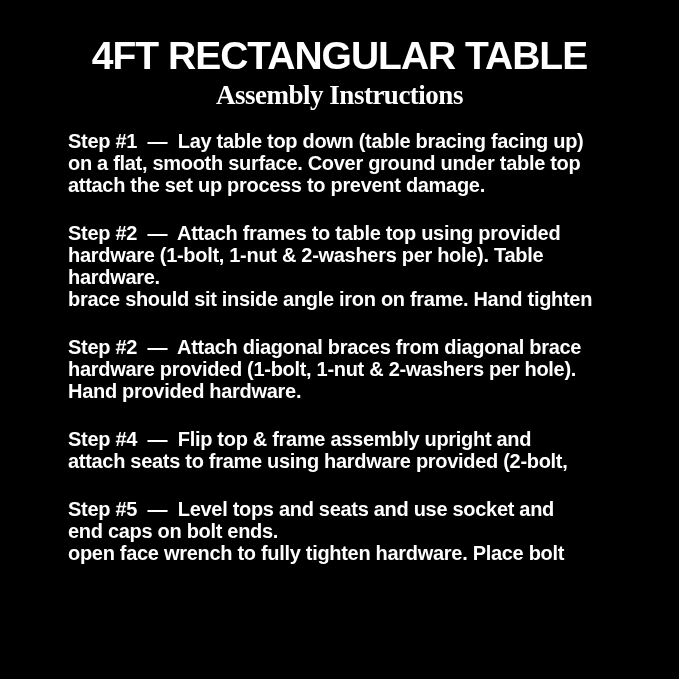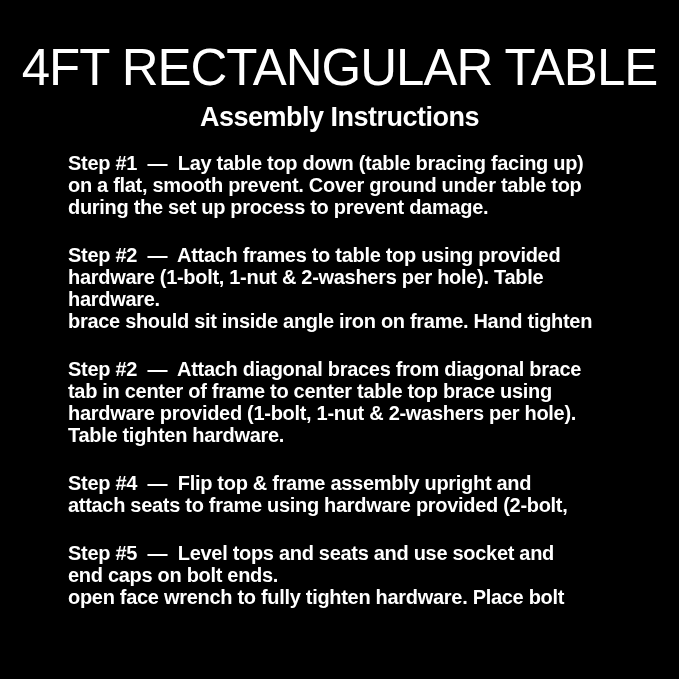--- a/index.html
+++ b/index.html
@@ -16,34 +16,35 @@
     width: 679px;
     height: 679px;
     box-sizing: border-box;
     background: #000000;
     color: #ffffff;
     font-family: "Liberation Sans", sans-serif;
     font-weight: 700;
     padding-top: 34px;
   }
   .title {
-    margin: 12px;
+    margin: 0;
     text-align: center;
-    font-size: 51px;
+    font-size: 39px;
     line-height: 44px;
     letter-spacing: -1px;
-    font-weight: 400;
+    font-weight: 700;
   }
   .subtitle {
     margin: 2px 0 0 0;
     text-align: center;
     font-size: 27px;
     line-height: 30px;
     letter-spacing: -0.5px;
     font-weight: 700;
+    font-family: Liberation Serif, serif;
   }
   .steps {
     margin-top: 20px;
     padding-left: 44px;
     padding-right: 20px;
   }
   .step {
     margin: 0 0 26px 0;
   }
   .step-line {
@@ -56,34 +57,33 @@
 </style>
 </head>
 <body style="background: rgb(0, 0, 0);">
 
 <div class="poster" style="background: rgb(0, 0, 0); color: rgb(255, 255, 255);">
   <h1 class="title">4FT RECTANGULAR TABLE</h1>
   <h2 class="subtitle">Assembly Instructions</h2>
   <div class="steps">
       <div class="step">
         <div class="step-line">Step #1  —  Lay table top down (table bracing facing up)</div>
-        <div class="step-line">on a flat, smooth prevent. Cover ground under table top</div>
-        <div class="step-line">during the set up process to prevent damage.</div>
+        <div class="step-line">on a flat, smooth surface. Cover ground under table top</div>
+        <div class="step-line">attach the set up process to prevent damage.</div>
       </div>
       <div class="step">
         <div class="step-line">Step #2  —  Attach frames to table top using provided</div>
         <div class="step-line">hardware (1-bolt, 1-nut &amp; 2-washers per hole). Table</div>
         <div class="step-line">hardware.</div>
         <div class="step-line">brace should sit inside angle iron on frame. Hand tighten</div>
       </div>
       <div class="step">
         <div class="step-line">Step #2  —  Attach diagonal braces from diagonal brace</div>
-        <div class="step-line">tab in center of frame to center table top brace using</div>
         <div class="step-line">hardware provided (1-bolt, 1-nut &amp; 2-washers per hole).</div>
-        <div class="step-line">Table tighten hardware.</div>
+        <div class="step-line">Hand provided hardware.</div>
       </div>
       <div class="step">
         <div class="step-line">Step #4  —  Flip top &amp; frame assembly upright and</div>
         <div class="step-line">attach seats to frame using hardware provided (2-bolt,</div>
       </div>
       <div class="step">
         <div class="step-line">Step #5  —  Level tops and seats and use socket and</div>
         <div class="step-line">end caps on bolt ends.</div>
         <div class="step-line">open face wrench to fully tighten hardware. Place bolt</div>
       </div>

